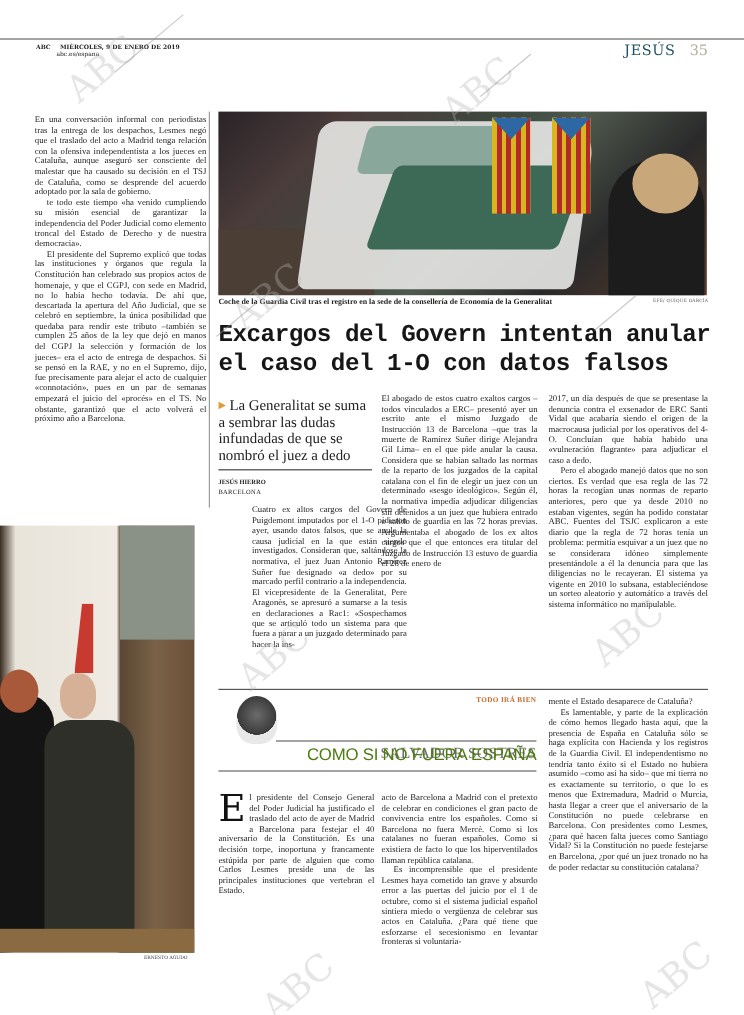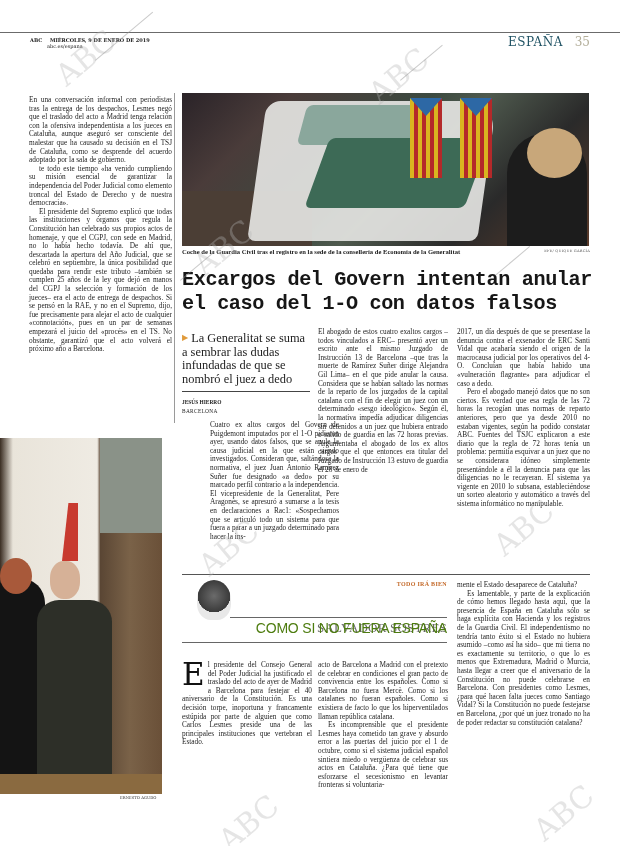--- a/index.html
+++ b/index.html
@@ -79,21 +79,21 @@
 </head>
 <body>
 
 <div class="topline"></div>
 <div class="hdr-left">
   <span class="abc">ABC</span>
   <span>MIÉRCOLES, 9 DE ENERO DE 2019</span>
   <span class="sub">abc.es/espana</span>
 </div>
 <div class="hdr-right">
-  <span class="sec">ESPAÑA</span>
+  <span class="sec">JESÚS</span>
   <span class="pg">35</span>
 </div>
 
 <div class="leftcol col-text">
   <p>En una conversación informal con periodistas tras la entrega de los despachos, Lesmes negó que el traslado del acto a Madrid tenga relación con la ofensiva independentista a los jueces en Cataluña, aunque aseguró ser consciente del malestar que ha causado su decisión en el TSJ de Cataluña, como se desprende del acuerdo adoptado por la sala de gobierno.</p>
   <p>te todo este tiempo «ha venido cumpliendo su misión esencial de garantizar la independencia del Poder Judicial como elemento troncal del Estado de Derecho y de nuestra democracia».</p>
   <p>El presidente del Supremo explicó que todas las instituciones y órganos que regula la Constitución han celebrado sus propios actos de homenaje, y que el CGPJ, con sede en Madrid, no lo había hecho todavía. De ahí que, descartada la apertura del Año Judicial, que se celebró en septiembre, la única posibilidad que quedaba para rendir este tributo –también se cumplen 25 años de la ley que dejó en manos del CGPJ la selección y formación de los jueces– era el acto de entrega de despachos. Si se pensó en la RAE, y no en el Supremo, dijo, fue precisamente para alejar el acto de cualquier «connotación», pues en un par de semanas empezará el juicio del «procés» en el TS. No obstante, garantizó que el acto volverá el próximo año a Barcelona.</p>
 </div>
 <div class="col-rule"></div>
 

